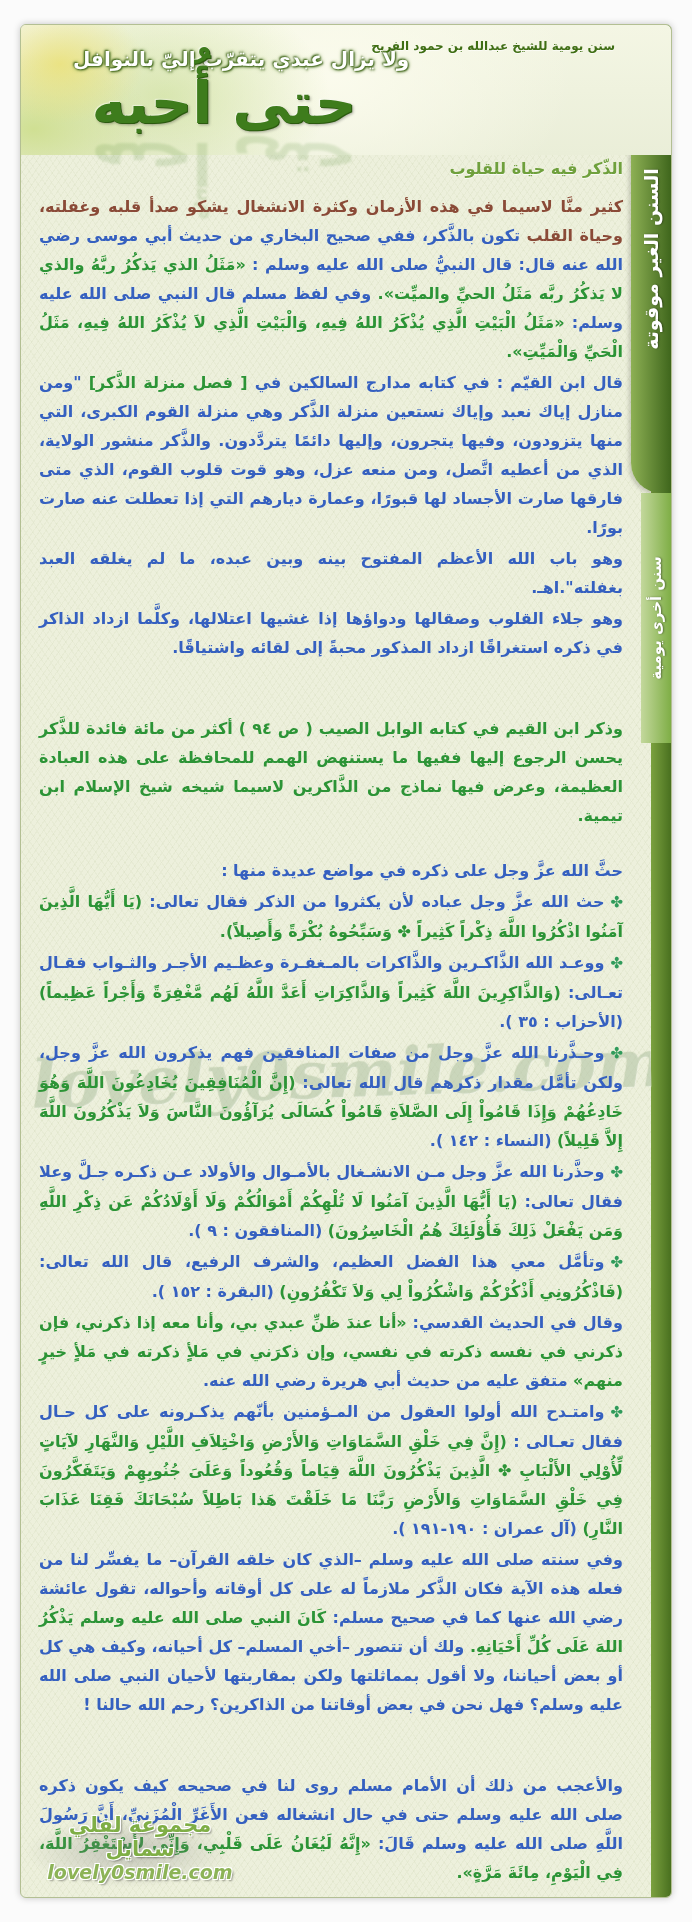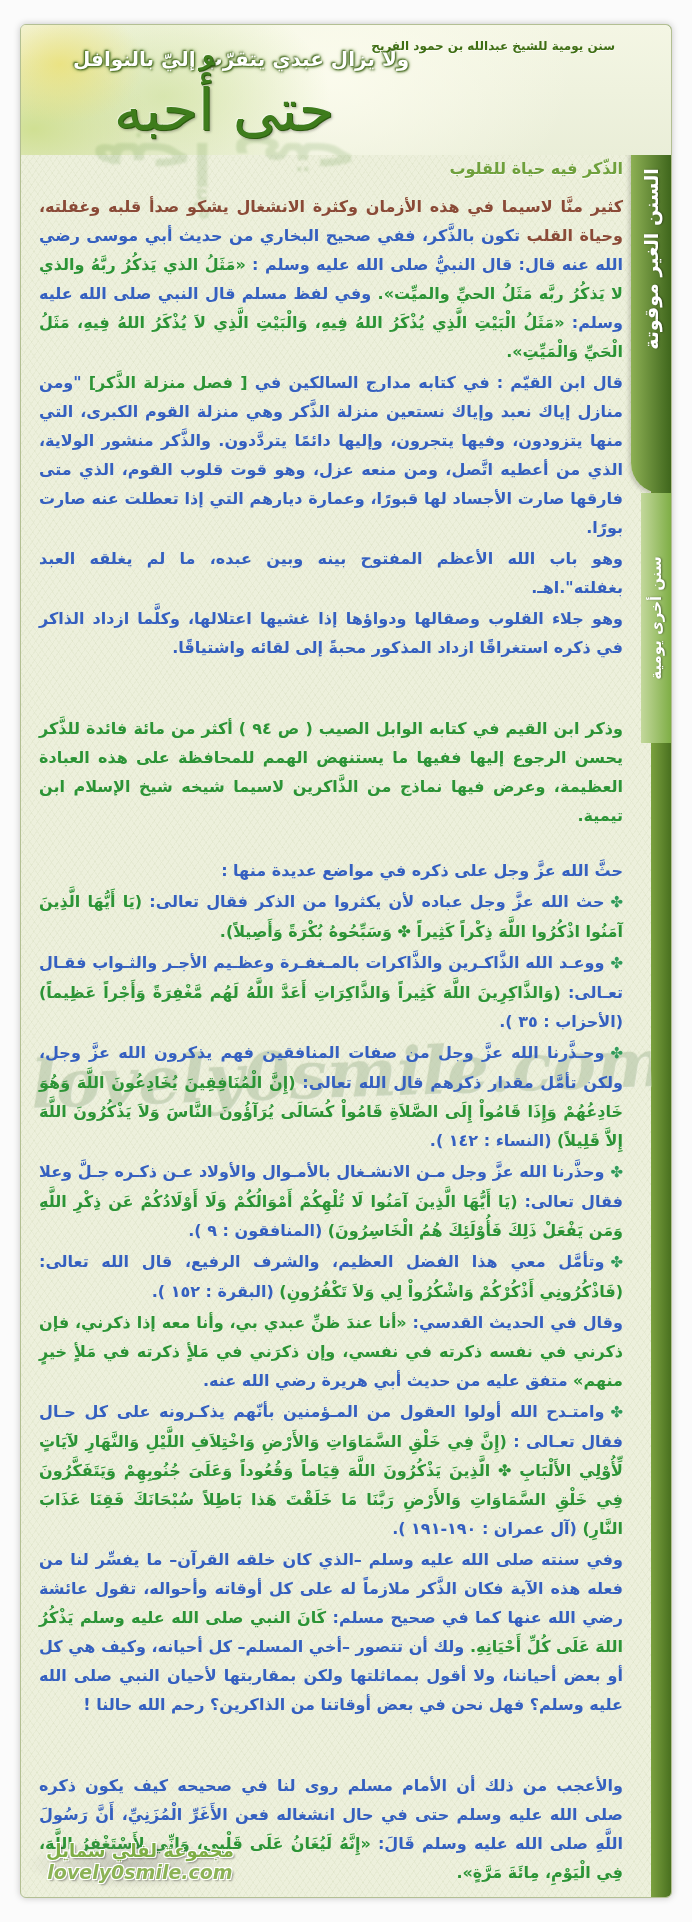--- a/index.html
+++ b/index.html
@@ -55,22 +55,22 @@
     position:absolute; top:14px; right:56px;
     font-size:12px; font-weight:bold; color:#3f6e14;
     text-shadow:0 1px 1px rgba(255,255,255,.7);
   }
   .hadith-badge {
     position:absolute; top:22px; left:52px;
     font-size:20px; font-weight:bold; color:#ffffff;
     text-shadow:0 0 4px #4a7a1e, 1px 1px 2px #33550f, -1px -1px 2px #33550f;
   }
   .calligraphy {
-    position:absolute; top:55px; left:38px; width:330px;
-    font-size:58px; font-weight:normal; color:#3e7c1c; text-align:center;
+    position:absolute; top:48px; left:38px; width:330px;
+    font-size:58px; font-weight:bold; color:#3e7c1c; text-align:center;
     text-shadow:1px 1px 0 #2b5a0f, 2px 2px 3px rgba(0,0,0,.3), -1px -1px 1px rgba(255,255,255,.5);
     line-height:60px;
   }
   .calligraphy-reflection {
     position:absolute; top:108px; left:38px; width:330px;
     font-size:58px; font-weight:bold; text-align:center; line-height:60px;
     color:#3e7c1c; transform:scaleY(-1); opacity:.14; filter:blur(1px);
     pointer-events:none;
   }
 
@@ -106,21 +106,21 @@
     pointer-events:none; white-space:nowrap; overflow:hidden;
   }
 
   
   .logo {
     position:absolute; left:4px; bottom:6px; width:230px; padding:8px 10px;
     text-align:center; z-index:2;
     background:radial-gradient(ellipse 60% 55% at 45% 55%, rgba(130,130,130,.40), transparent 75%);
   }
   .logo-group {
-    font-size:18px; font-weight:bold; color:#7fae46; direction:rtl;
+    font-size:21px; font-weight:bold; color:#7fae46; direction:rtl;
     text-shadow:-1px -1px 0 #fff, 1px -1px 0 #fff, -1px 1px 0 #fff, 1px 1px 0 #fff, 2px 2px 2px rgba(0,0,0,.35);
   }
   .logo-site {
     font-size:19px; font-weight:bold; font-style:italic; color:#8cb356; direction:ltr;
     text-shadow:-1px -1px 0 #fff, 1px -1px 0 #fff, -1px 1px 0 #fff, 1px 1px 0 #fff, 2px 2px 2px rgba(0,0,0,.35);
   }
 </style>
 </head>
 <body>
 

